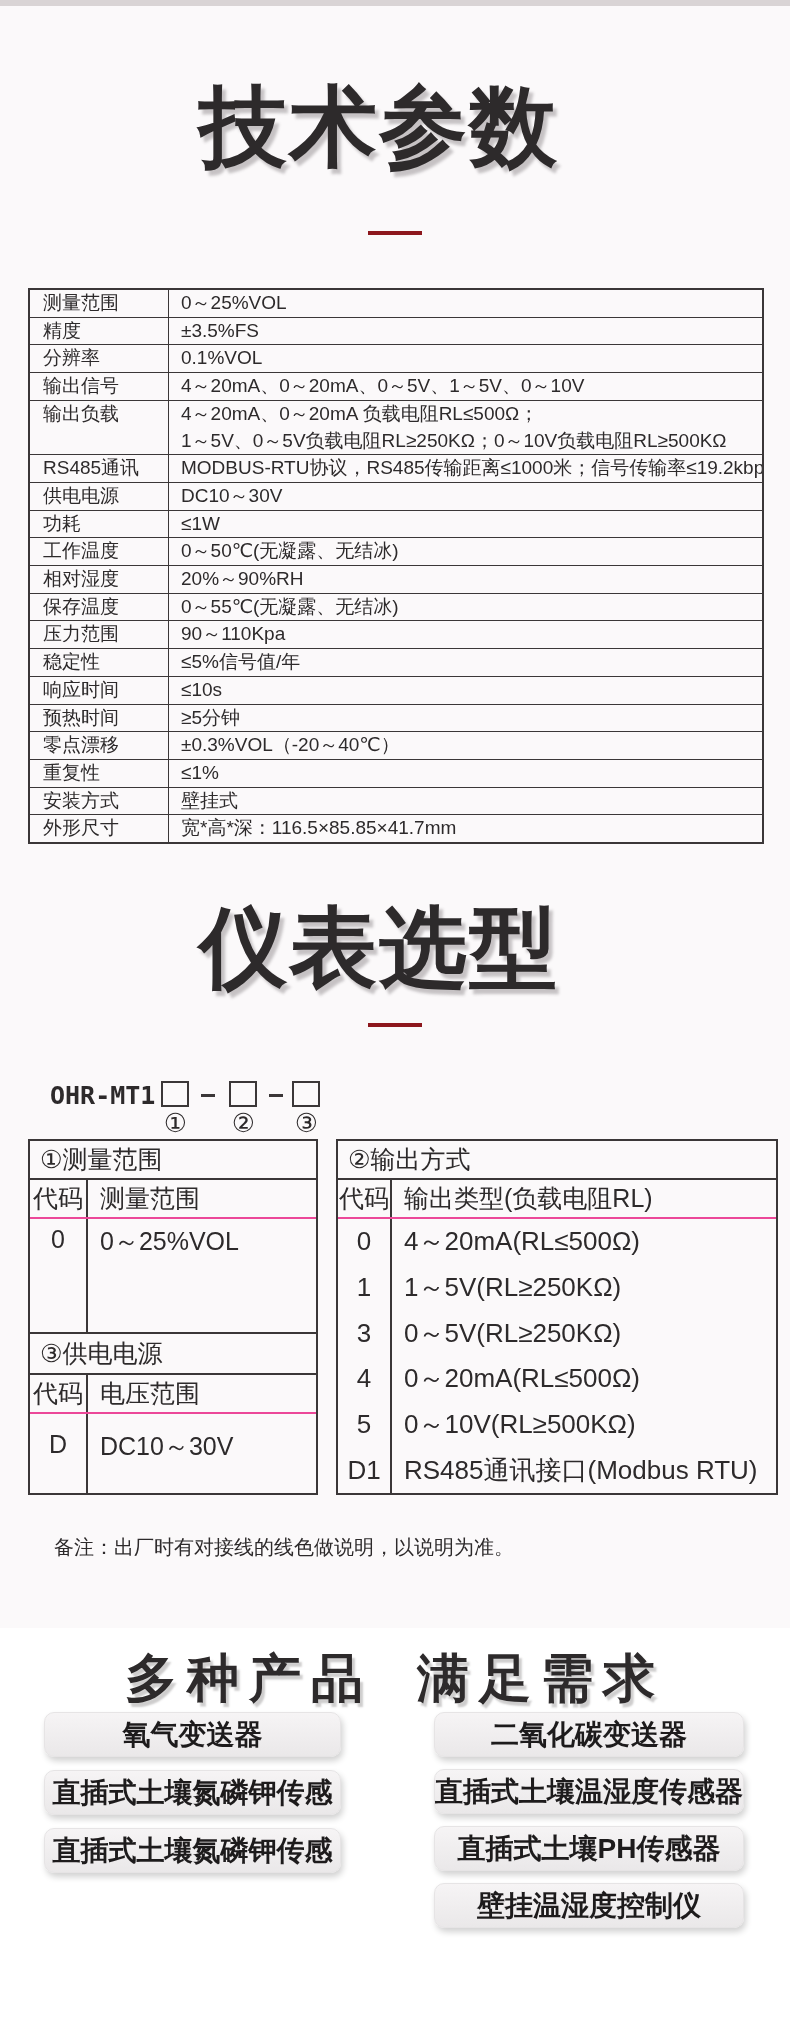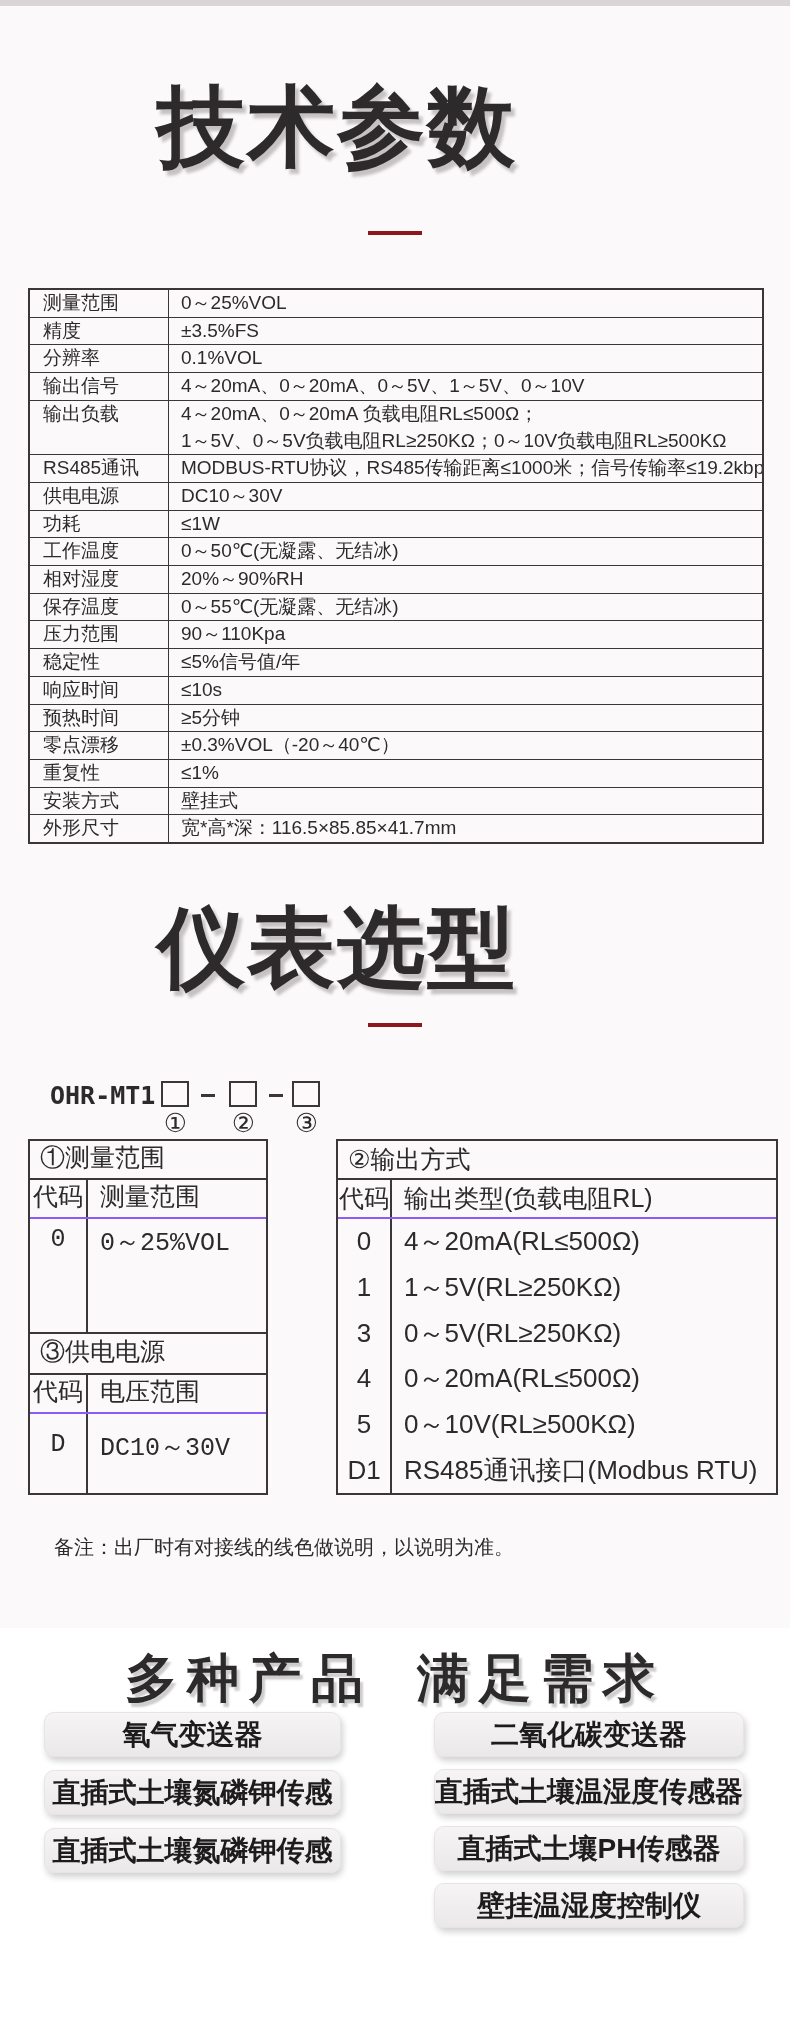--- a/index.html
+++ b/index.html
@@ -3,21 +3,21 @@
 <meta charset="utf-8">
 <style>
   html,body{margin:0;padding:0;background:#fff;}
   .page{position:relative;width:790px;height:2025px;background:#fbf9fa;overflow:hidden;
         font-family:"Liberation Sans","DejaVu Sans",sans-serif;color:#2d2a2b;}
   .lower-bg{position:absolute;left:0;top:1628px;width:790px;height:397px;background:#ffffff;}
   .top-strip{position:absolute;left:0;top:0;width:790px;height:6px;background:#d9d4d5;}
 
   .big-title{position:absolute;left:0;width:674px;margin:0;text-align:center;
              font-size:88px;font-weight:900;line-height:1;letter-spacing:2px;
-             text-shadow:4px 5px 3px rgba(60,55,56,.28);}
+             text-shadow:4px 5px 3px rgba(60,55,56,.28);padding-left:42px;}
   #tech-title{top:83px;}
   #select-title{top:904px;}
   .red-underline{position:absolute;left:368px;width:54px;height:4px;background:#8d171d;}
   #tech-underline{top:231px;}
   #select-underline{top:1023px;}
 
   
   .spec-table{position:absolute;left:28px;top:288px;width:736px;border-collapse:collapse;
               border:2.5px solid #3b3738;font-size:19px;font-weight:500;table-layout:fixed;}
   .spec-table td{border:1.5px solid #3b3738;padding:0 6px 0 12px;line-height:26.7px;height:26.7px;
@@ -36,25 +36,25 @@
   .slot .circ{font-size:26px;line-height:26px;margin-top:3px;font-weight:400;}
   .mdash{width:14px;height:3px;background:#3b3738;margin-top:13px;}
   .slot.s1{margin-left:6px;}  .mdash.m1{margin-left:12px;}
   .slot.s2{margin-left:14px;} .mdash.m2{margin-left:12px;}
   .slot.s3{margin-left:9px;}
 
   
   .sel-wrap{position:absolute;left:28px;top:1139px;width:736px;height:356px;}
   .sel-table{position:absolute;top:0;height:356px;border:2px solid #3b3738;box-sizing:border-box;
              font-weight:500;background:transparent;}
-  #sel-left{left:0;width:240px;font-family:Liberation Mono, monospace;}
+  #sel-left{left:0;width:290px;}
   #sel-right{left:308px;width:442px;}
   .band{height:37px;line-height:37px;border-bottom:2px solid #3b3738;padding-left:10px;font-size:25px;}
   .band.b2{height:39px;line-height:39px;border-top:2px solid #3b3738;}
-  .cols{display:flex;height:37px;line-height:37px;border-bottom:2px solid #8b5cf6;font-size:25px;}
+  .cols{display:flex;height:37px;line-height:37px;border-bottom:2px solid #ec4899;font-size:25px;}
   .codehead{width:56px;border-right:2px solid #3b3738;text-align:center;flex:none;}
   #sel-right .codehead{width:52px;}
   .colname{padding-left:12px;white-space:nowrap;overflow:hidden;}
   .ldata{display:flex;font-size:25px;}
   .ldata.d1{height:113px;}
   .ldata.d2{height:79px;}
   .codecell{width:56px;border-right:2px solid #3b3738;text-align:center;flex:none;padding-top:6px;}
   .ldata.d2 .codecell{padding-top:16px;}
   .valcell{padding:6px 0 0 12px;}
   .ldata.d2 .valcell{padding-top:16px;}

